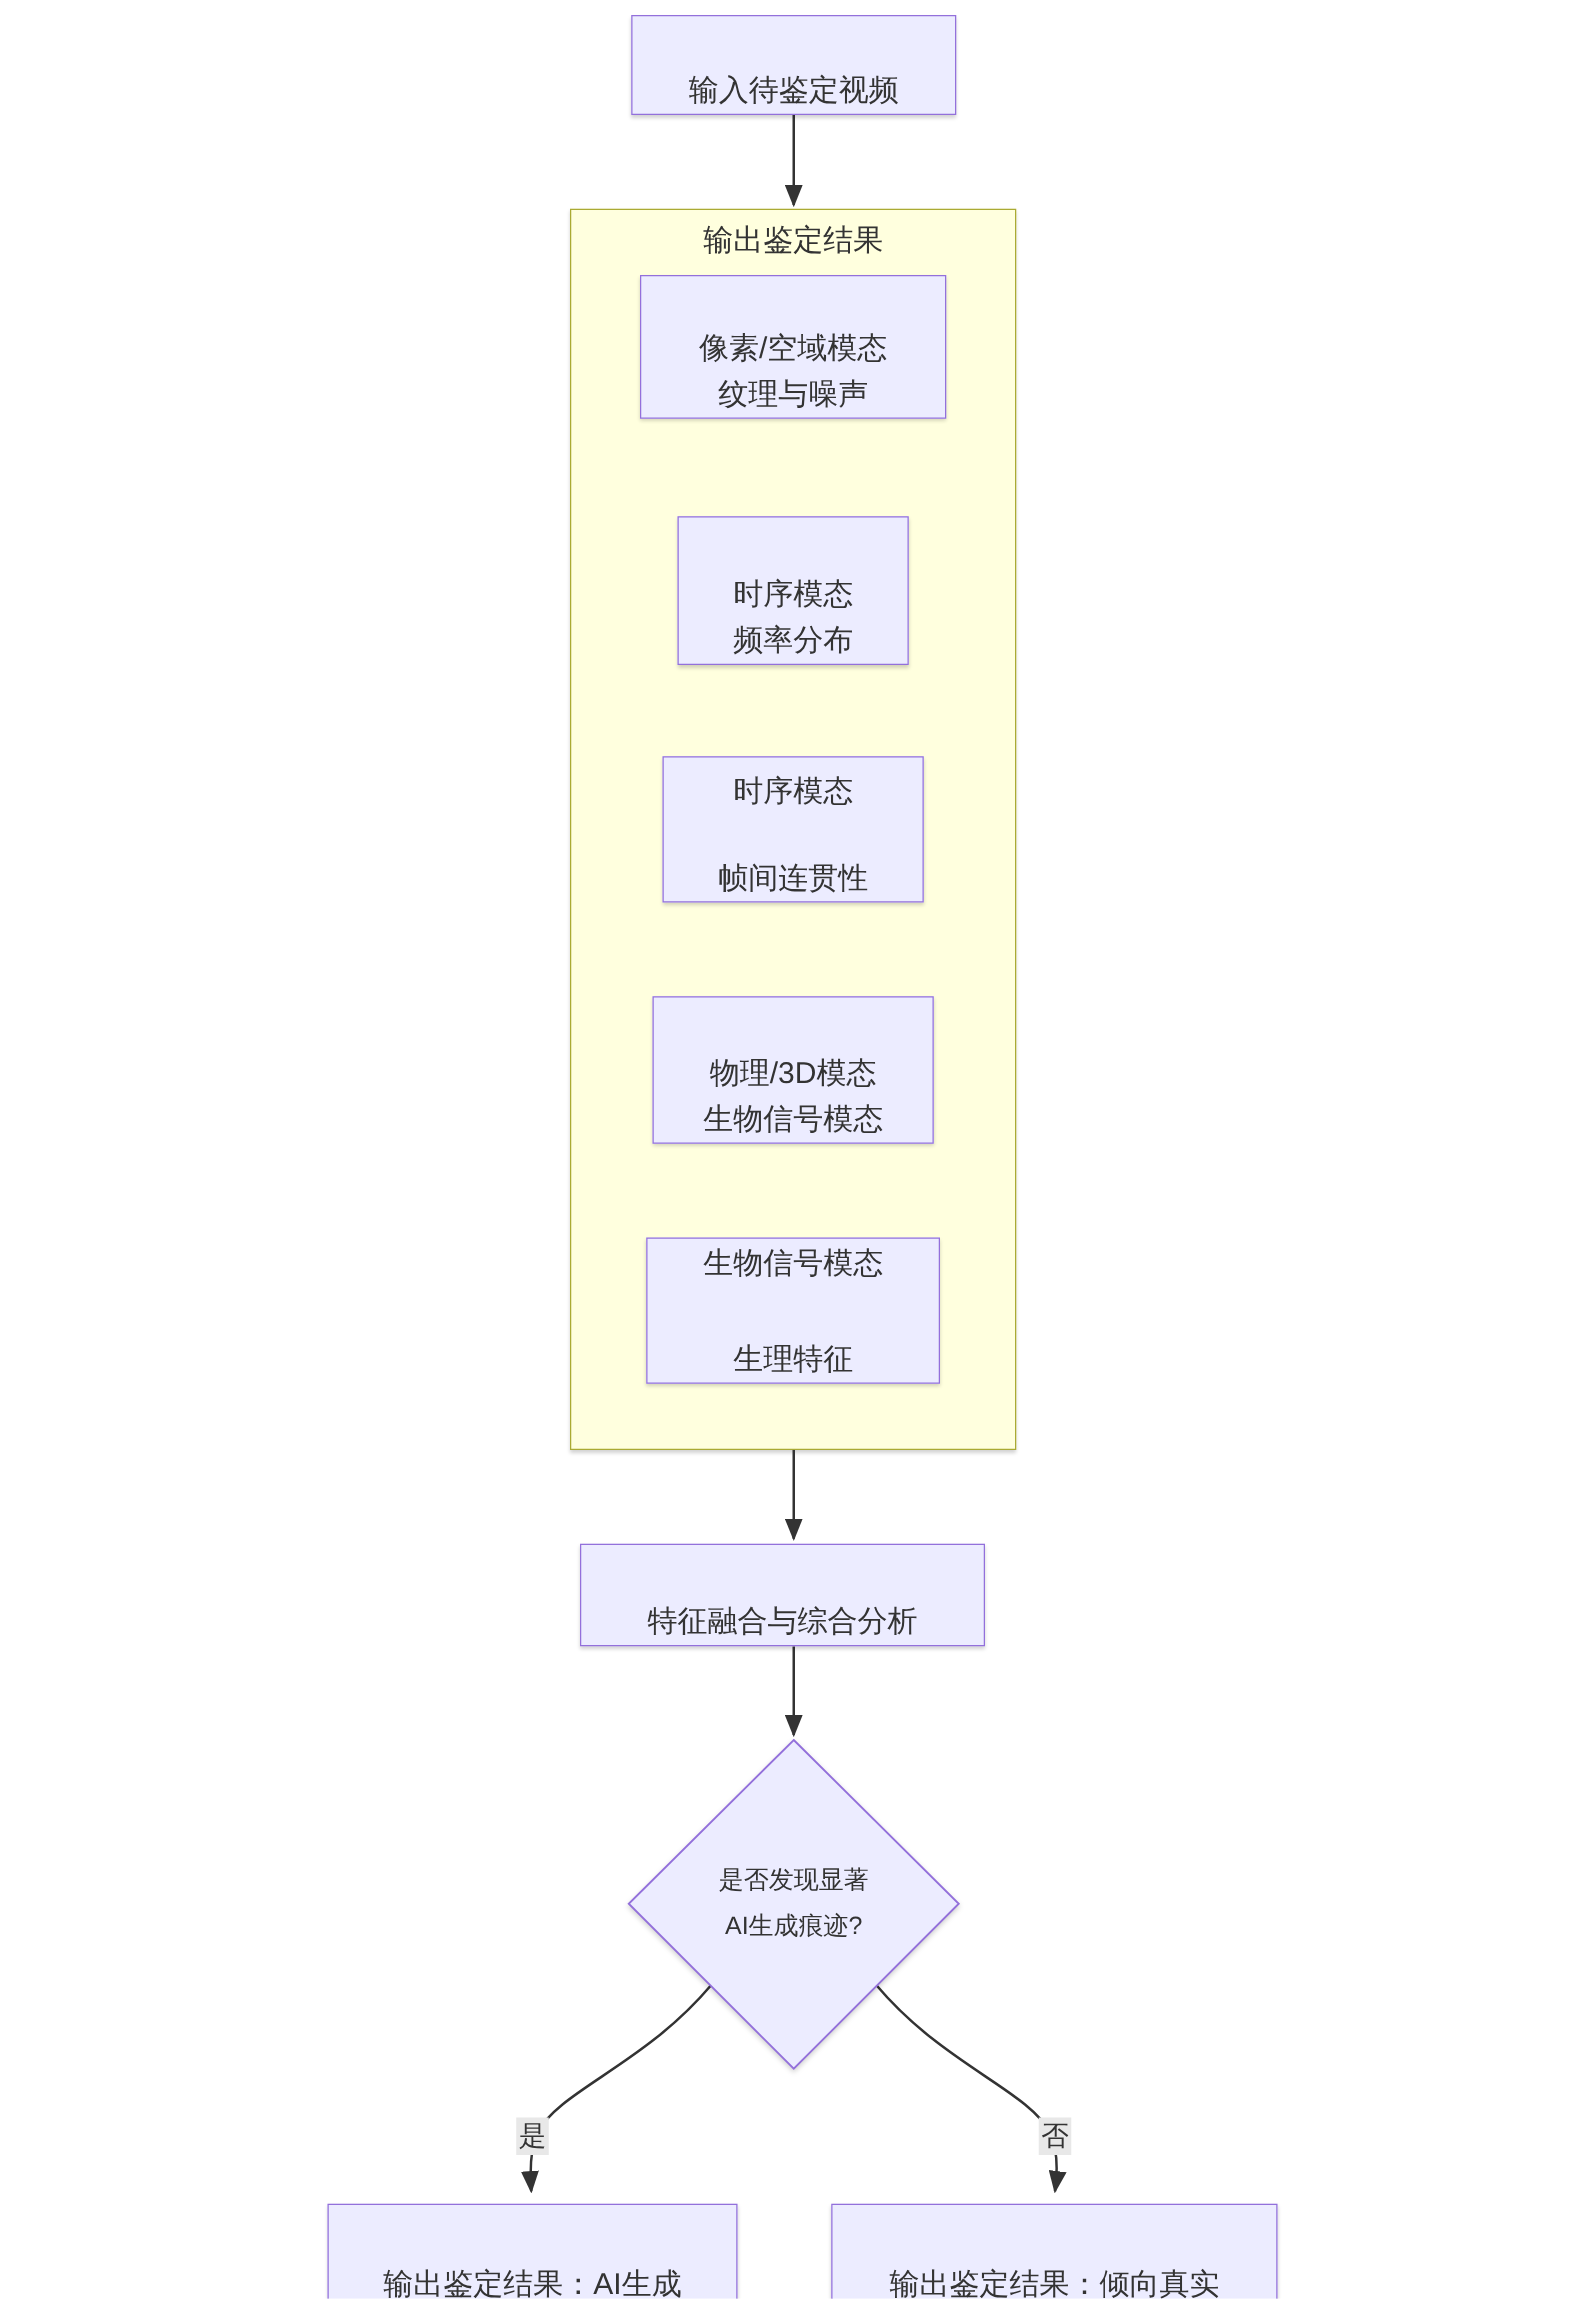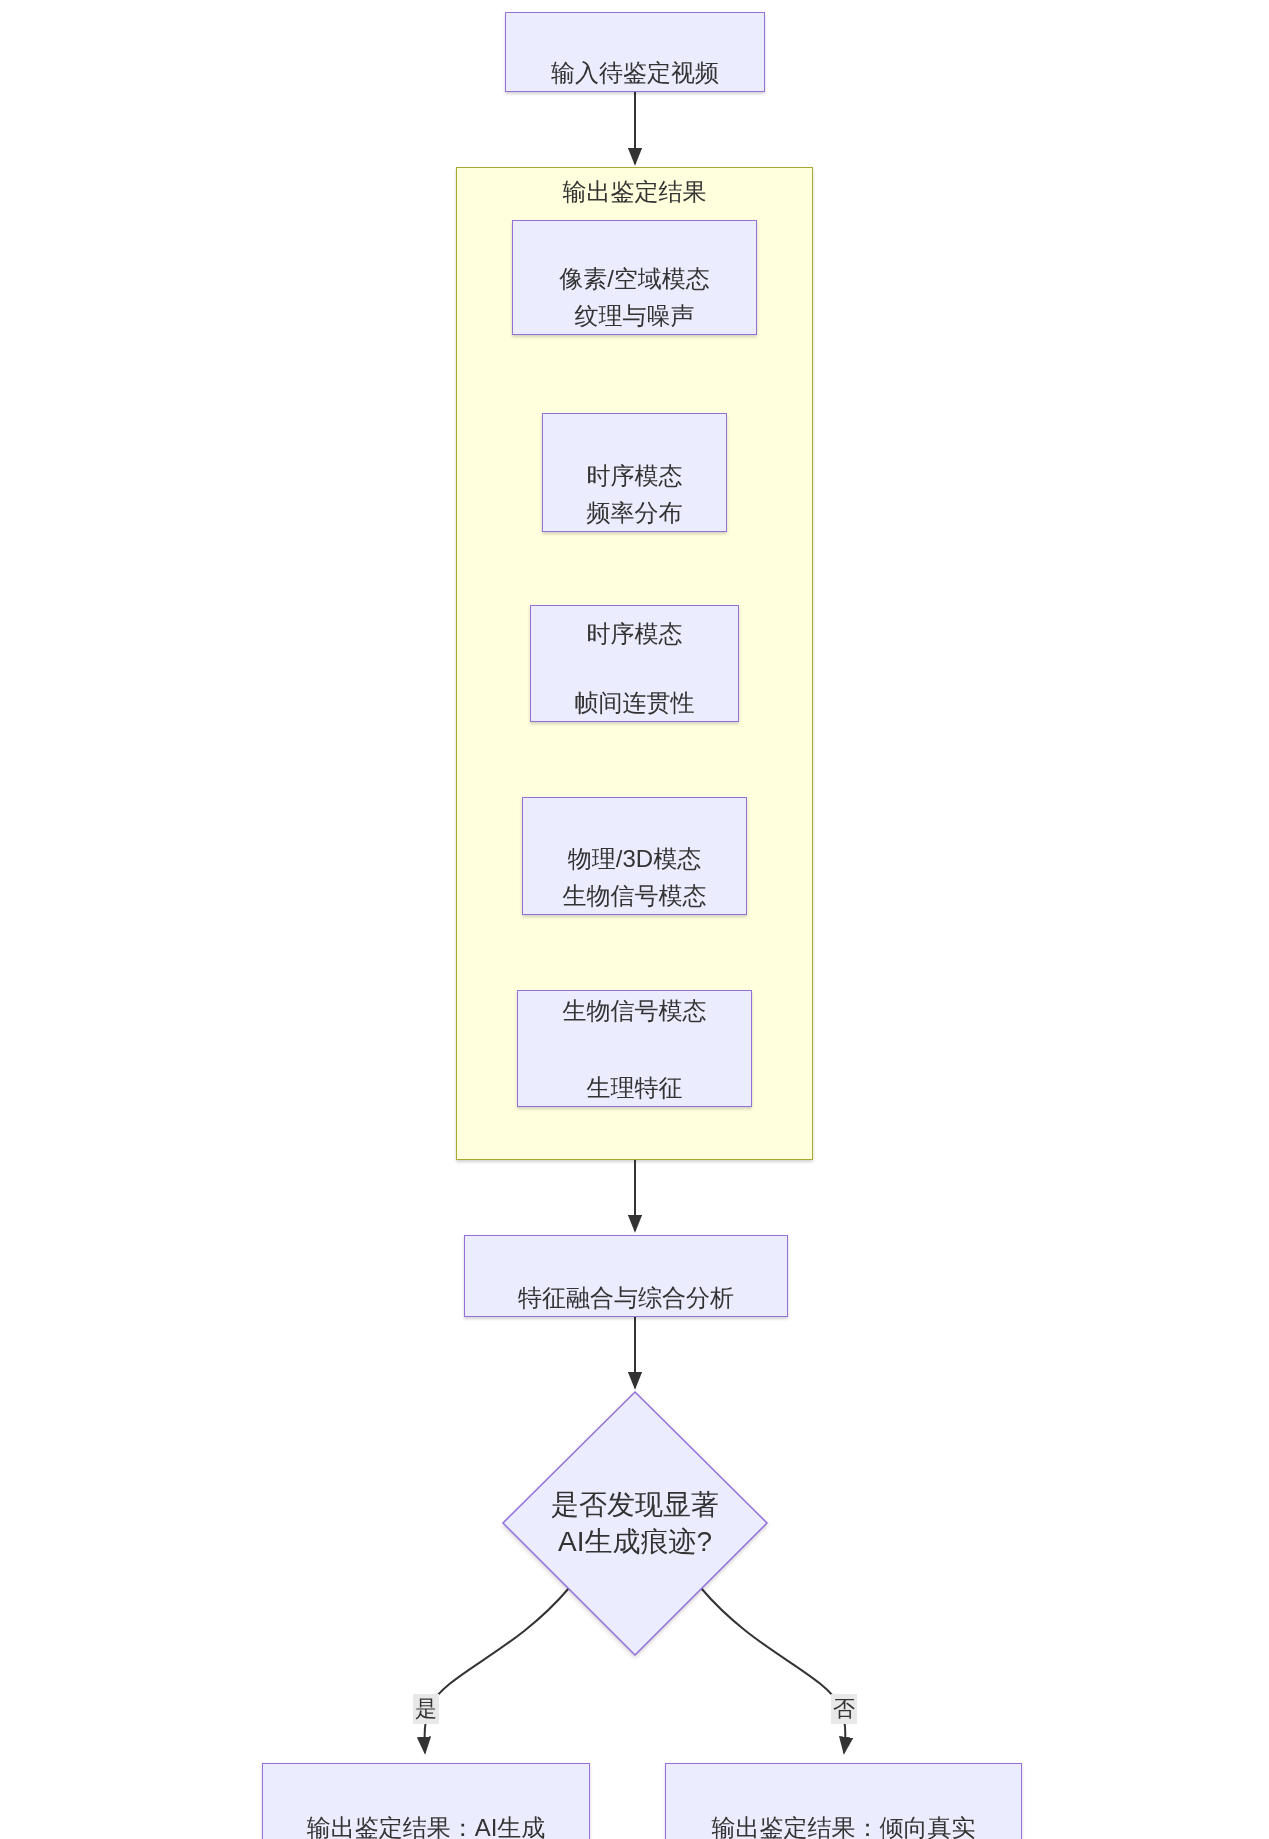--- a/index.html
+++ b/index.html
@@ -77,21 +77,21 @@
   }
   .diamond-label {
     position: absolute;
     left: 503px; top: 1429px;
     width: 264px; height: 188px;
     display: flex;
     flex-direction: column;
     align-items: center;
     justify-content: center;
     text-align: center;
-    font-size: 28px;
+    font-size: 20px;
     line-height: 37px;
     z-index: 3;
   }
   .edge-label {
     position: absolute;
     transform: translate(-50%, -50%);
     background: var(--edge-label-bg, #E8E8E8);
     padding: 3px 2px;
     font-size: 22px;
     line-height: 24px;

